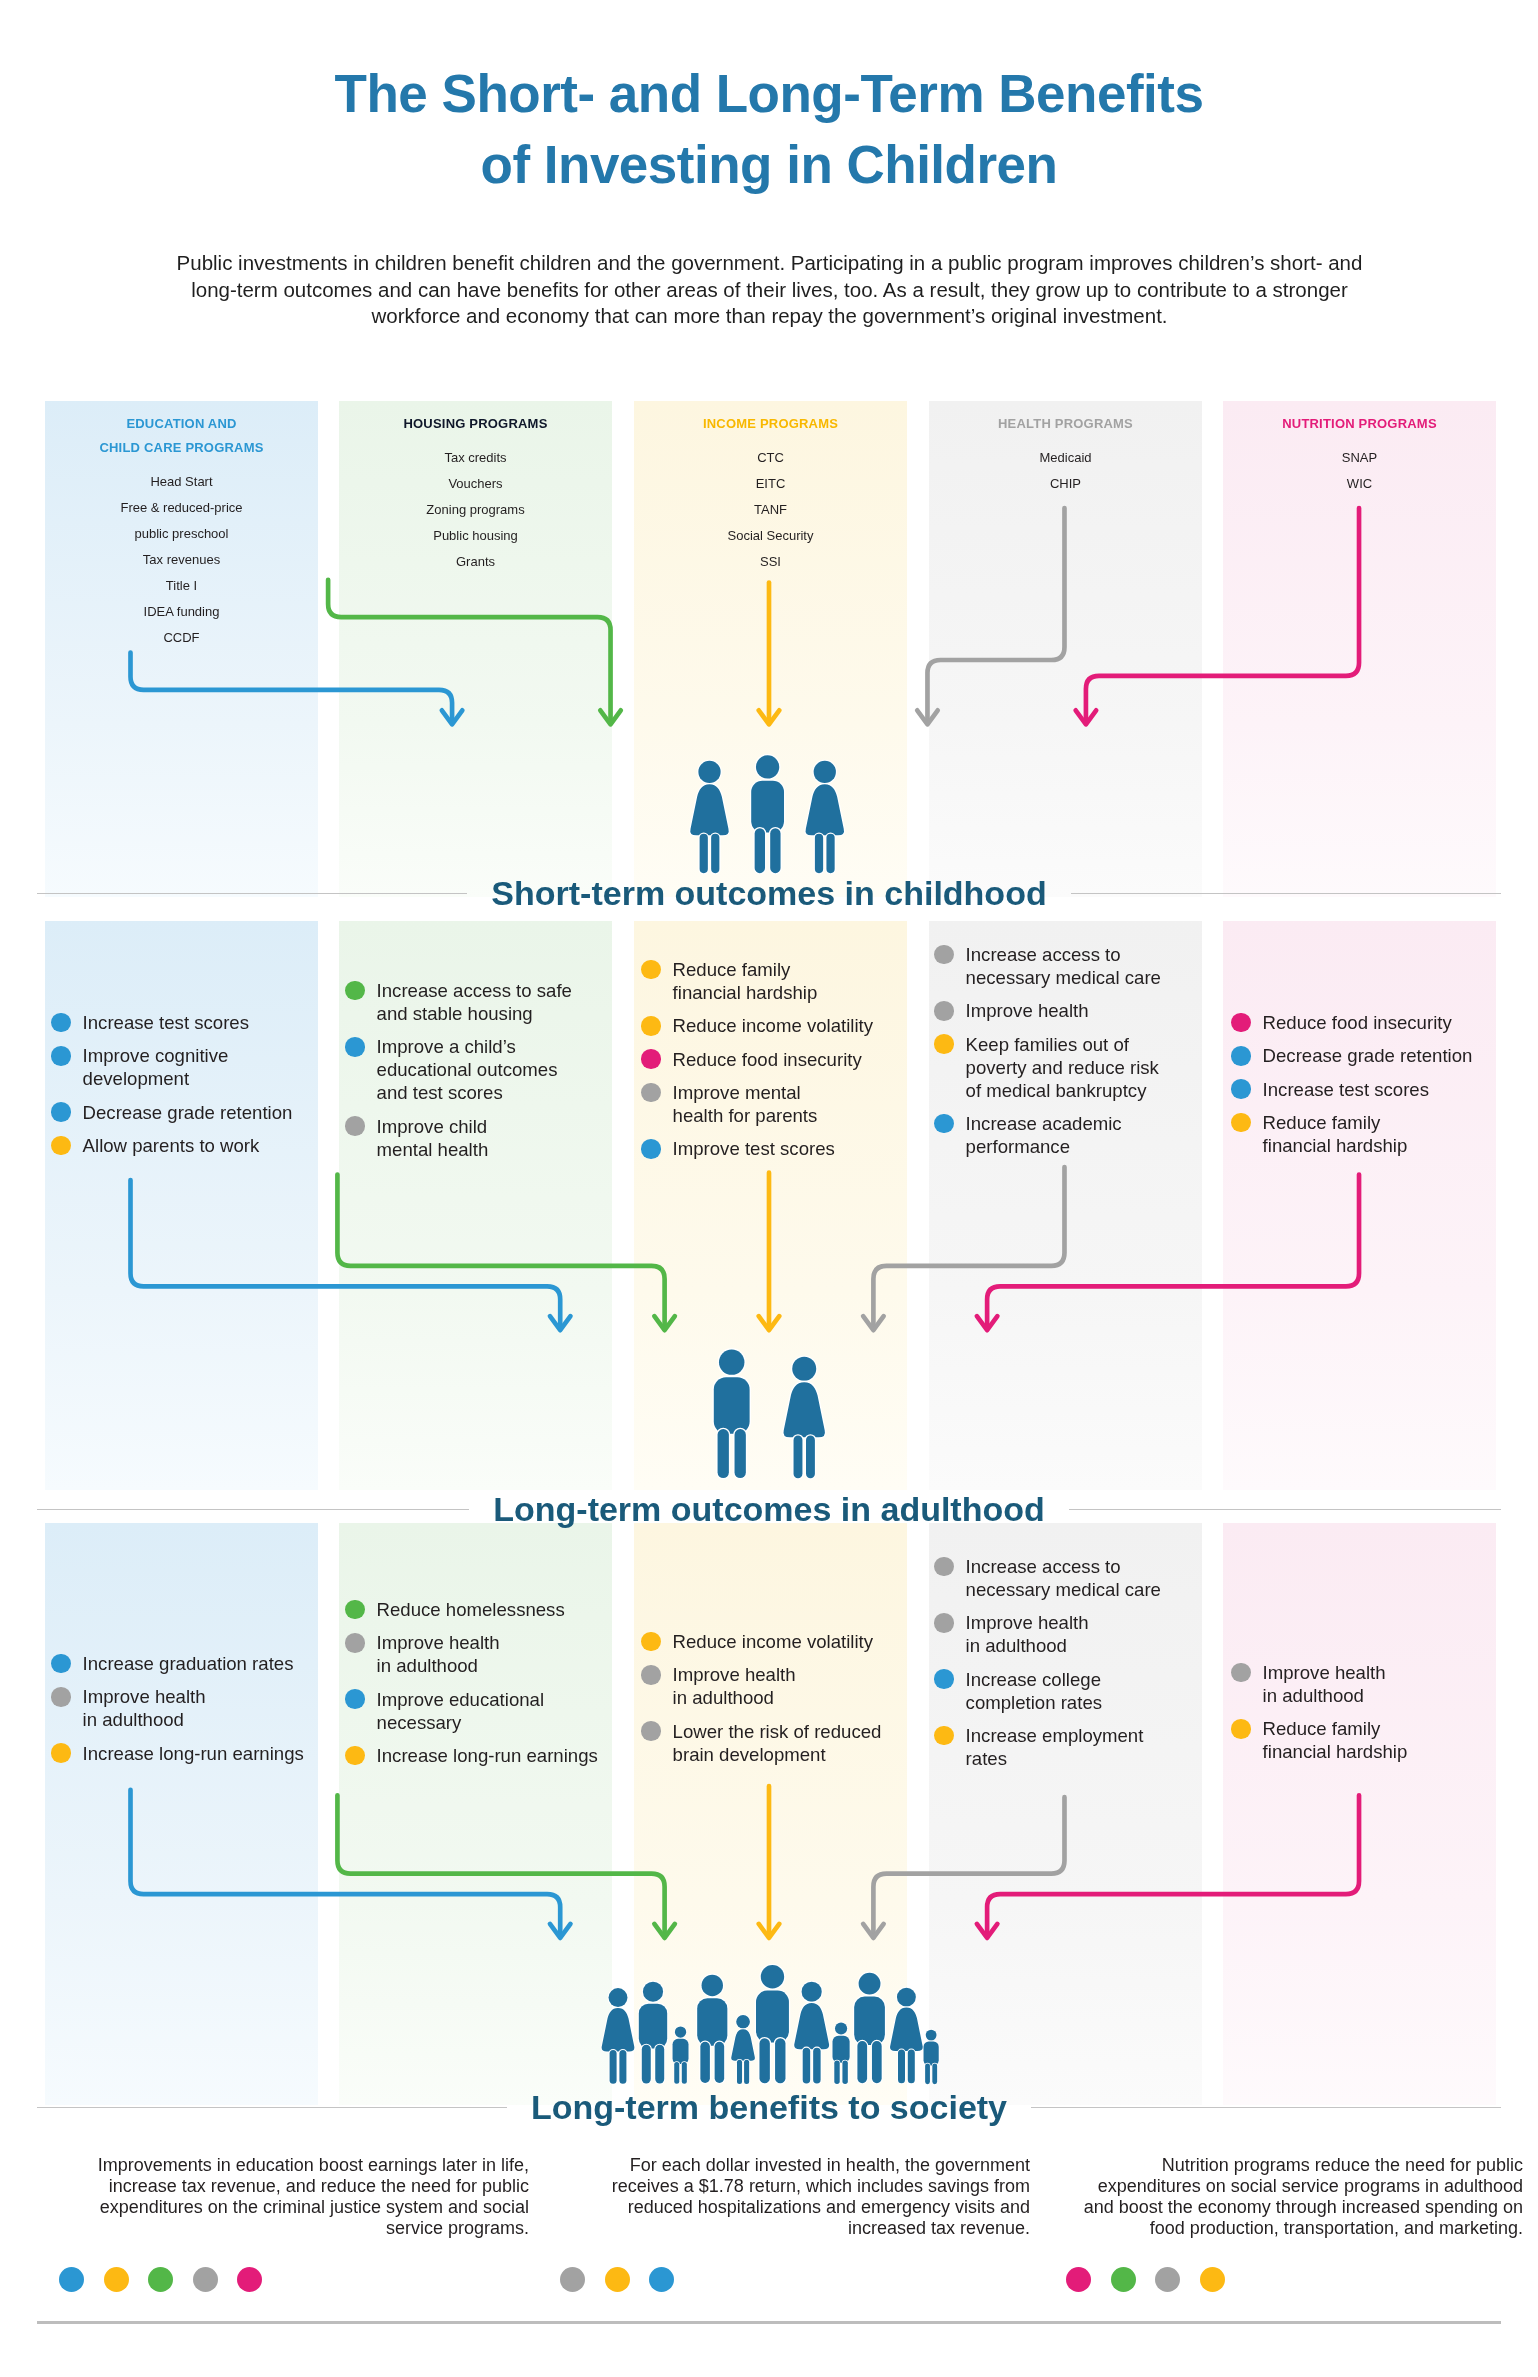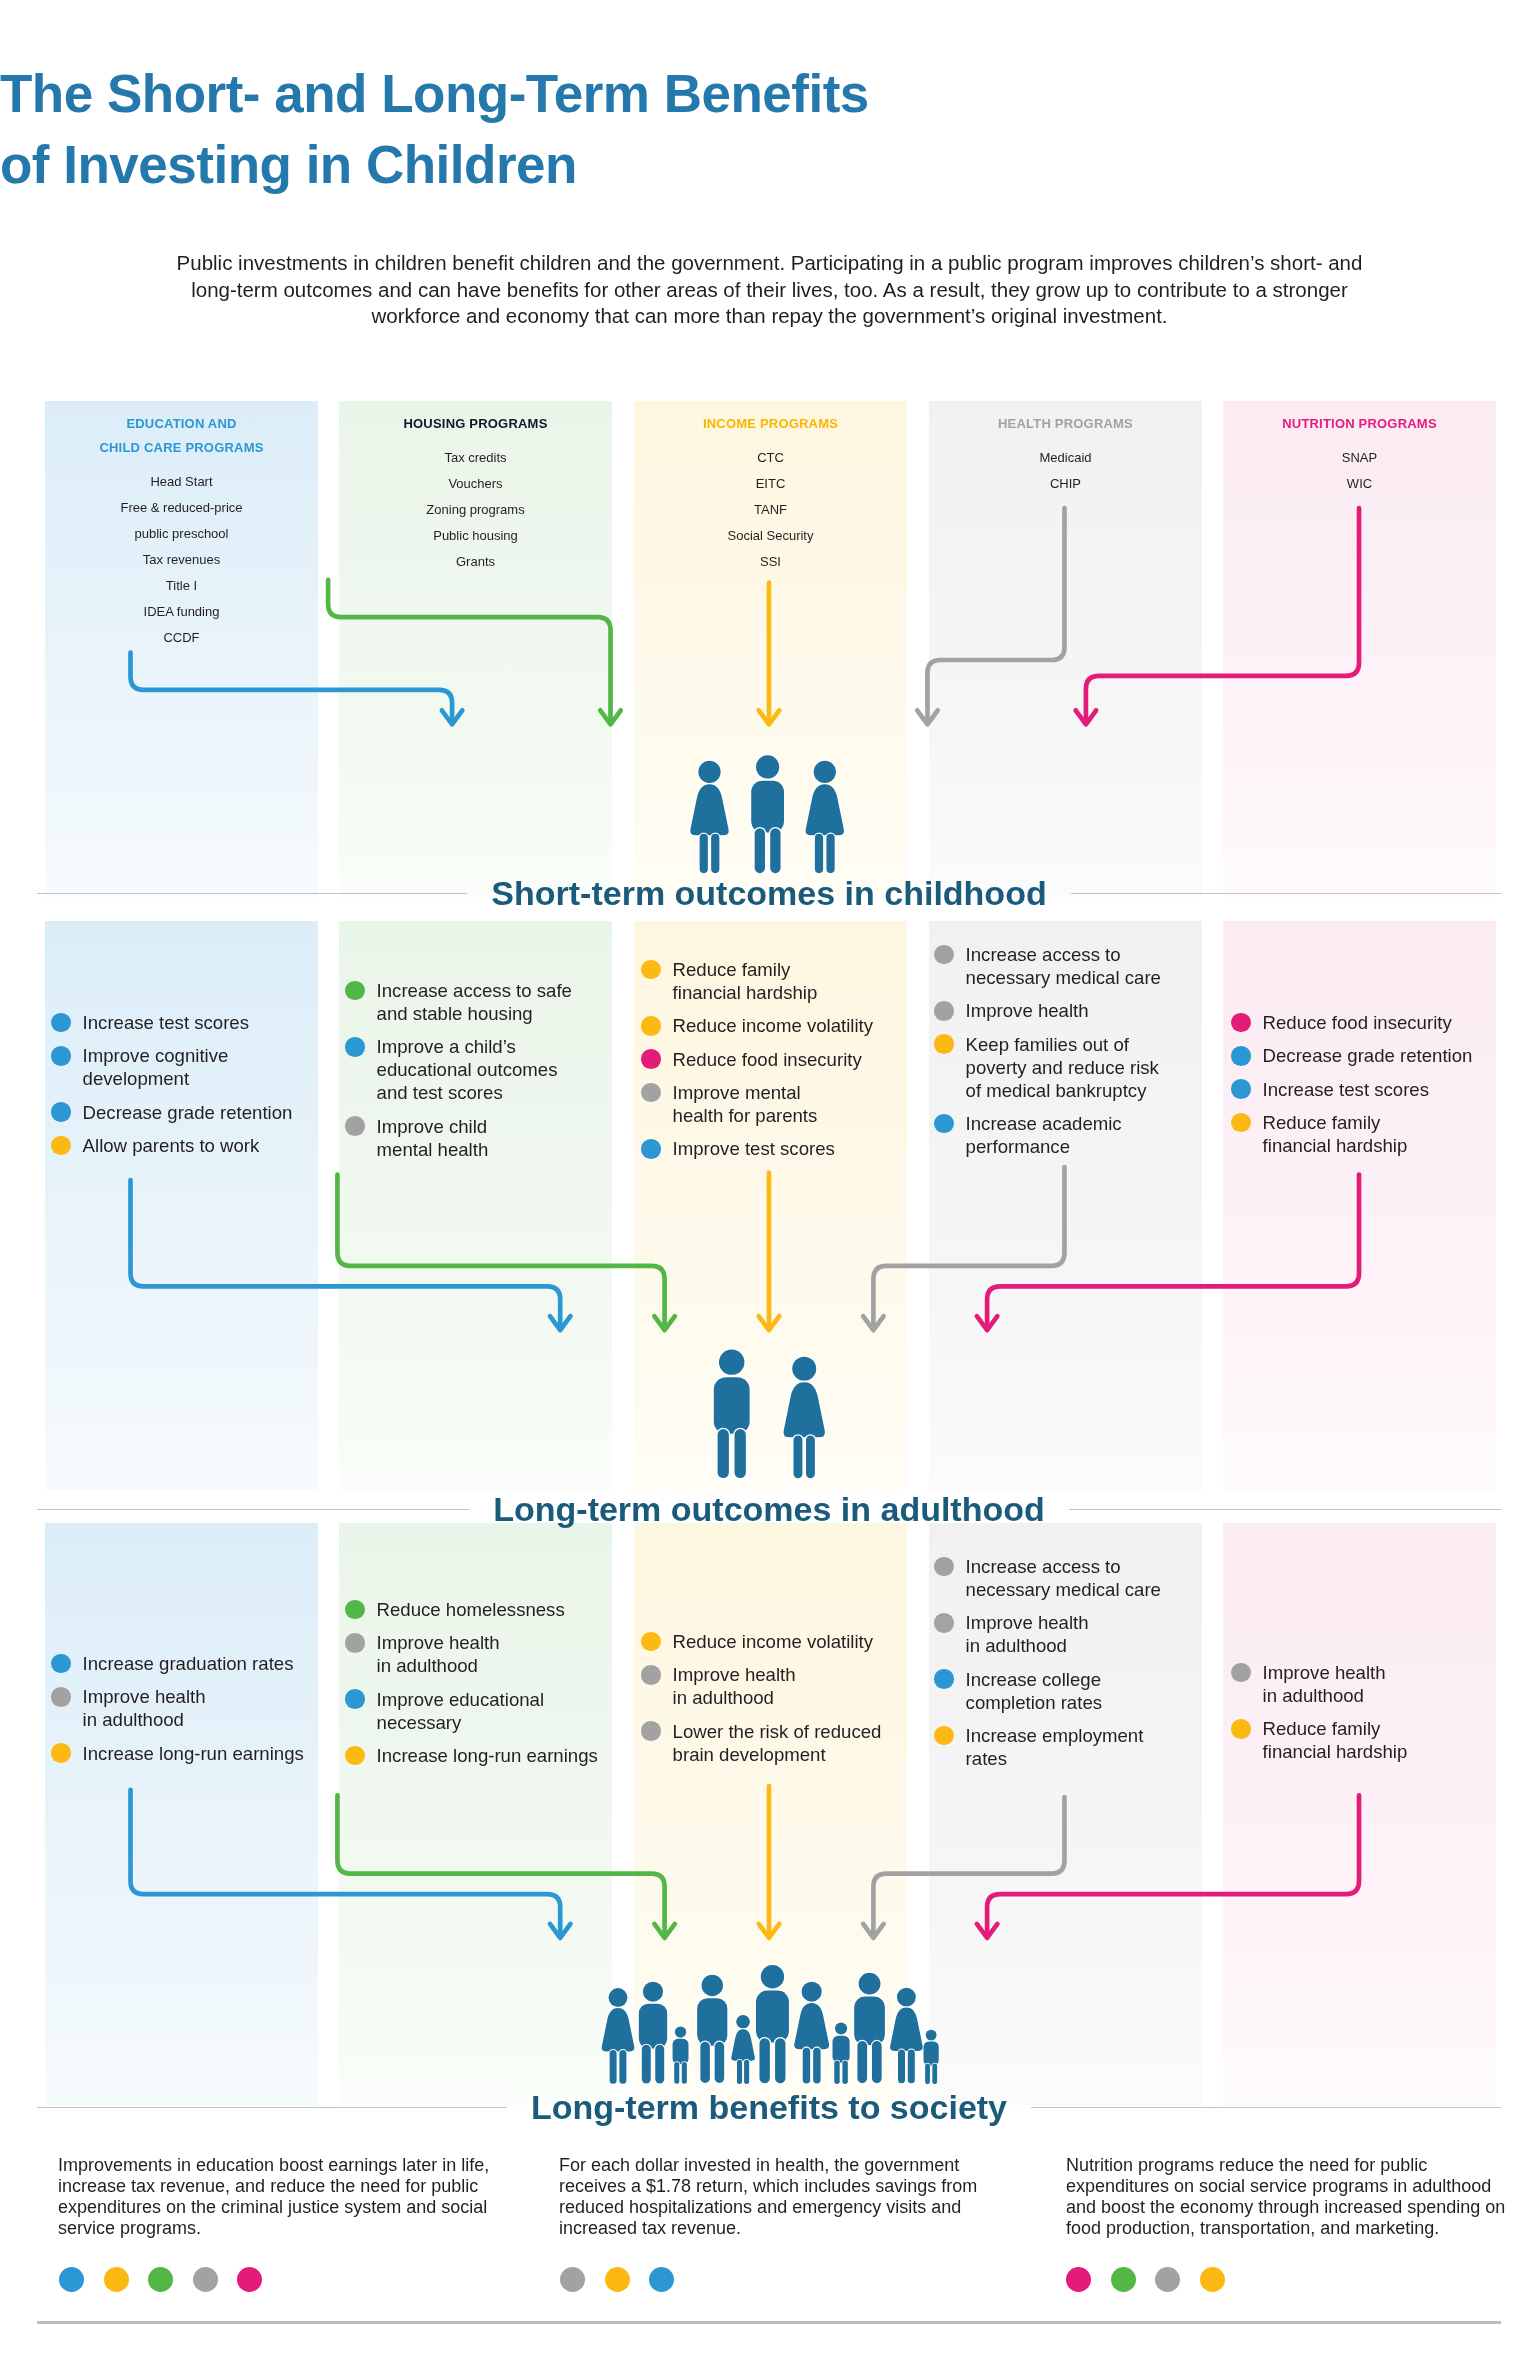--- a/index.html
+++ b/index.html
@@ -7,21 +7,21 @@
   .canvas{position:absolute;left:0;top:0;width:1538px;height:2377px;overflow:hidden;background:#fff;}
 
   
   .tint{position:absolute;width:273px;pointer-events:none;}
   .bg-blue {background:linear-gradient(180deg,#dcedf8 0%,#ecf5fb 65%,#f6fbfe 100%);}
   .bg-green{background:linear-gradient(180deg,#eaf5e9 0%,#f2f9f1 65%,#fafdf9 100%);}
   .bg-cream{background:linear-gradient(180deg,#fdf6e0 0%,#fefaec 65%,#fffdf5 100%);}
   .bg-gray {background:linear-gradient(180deg,#f1f1f1 0%,#f6f6f6 65%,#fbfbfb 100%);}
   .bg-pink {background:linear-gradient(180deg,#fbebf3 0%,#fdf3f8 65%,#fefafc 100%);}
 
-  .title{position:absolute;top:58px;left:0;width:1538px;font-size:53px;line-height:71px;font-weight:bold;color:#2478ab;white-space:pre-line;letter-spacing:-0.5px;}
+  .title{position:absolute;top:58px;left:0;width:1538px;text-align:center;font-size:53px;line-height:71px;font-weight:bold;color:#2478ab;white-space:pre-line;letter-spacing:-0.5px;}
   .intro{position:absolute;top:250px;left:168px;width:1203px;text-align:center;font-size:20.5px;line-height:26.6px;color:#1f1f1f;}
 
   .pcol{position:absolute;top:412px;width:273px;text-align:center;}
   .ptitle{margin:0 0 9.3px 0;font-size:13px;line-height:24px;font-weight:bold;letter-spacing:0.2px;white-space:pre-line;}
   .pitem{font-size:13px;line-height:26px;white-space:pre-line;color:#231f20;}
 
   .c-blue{color:#2b97d3}.c-green{color:#0f172a}.c-yellow{color:#f8b800}.c-gray{color:#a2a2a2}.c-pink{color:#e31c79}
 
   .sect{position:absolute;left:37px;width:1464px;display:flex;align-items:center;gap:24px;}
   .sect h2{margin:0;font-size:34px;font-weight:bold;color:#1a5a7a;white-space:nowrap;}
@@ -35,21 +35,21 @@
   .dot-blue{background:#2b97d3}.dot-green{background:#53b748}.dot-yellow{background:#fdb913}.dot-gray{background:#a2a2a2}.dot-pink{background:#e31c79}
 
   .connectors{position:absolute;left:0;top:0;pointer-events:none;}
   .connectors path{fill:none;stroke-width:5;stroke-linecap:round;stroke-linejoin:round;}
   .st-blue path{stroke:#2b97d3}.st-green path{stroke:#53b748}.st-yellow path{stroke:#fdb913}.st-gray path{stroke:#a2a2a2}.st-pink path{stroke:#e31c79}
 
   svg.people{position:absolute;}
   svg.people use{fill:#20709e;}
   .sym-shapes *{fill:#20709e;stroke:#ffffff;stroke-width:3;paint-order:stroke;}
 
-  .note{position:absolute;font-size:18px;line-height:21px;color:#231f20;}
+  .note{position:absolute;font-size:18px;line-height:21px;color:#231f20;text-align:right;}
   .ndots{position:absolute;display:flex;gap:19.6px;}
   .ndot{width:25px;height:25px;border-radius:50%;}
 
   .footer-rule{position:absolute;left:37px;top:2321px;width:1464px;height:2.8px;background:#bdbdbd;}
 </style>
 </head>
 <body>
 
 <div class="canvas">
 

